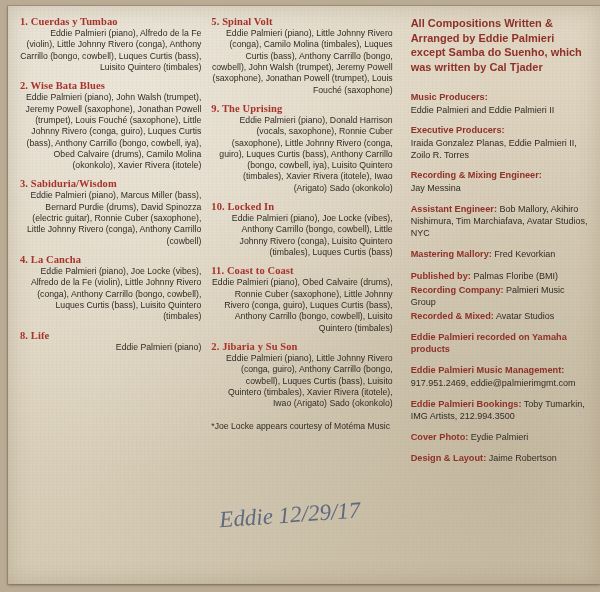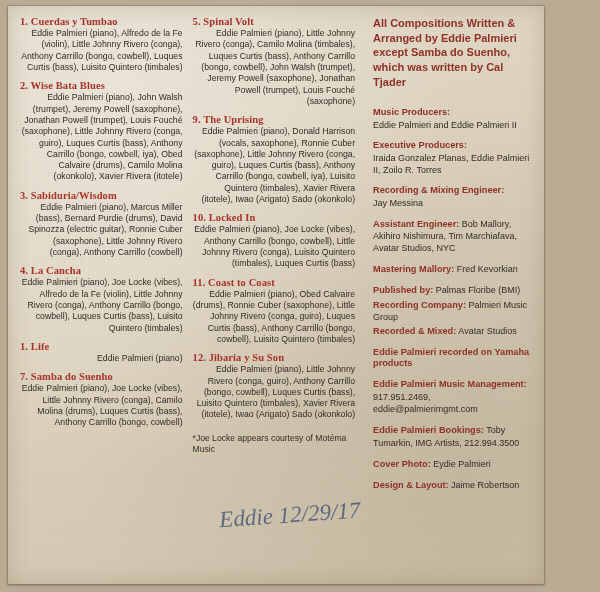--- a/index.html
+++ b/index.html
@@ -10,21 +10,21 @@
     width: 600px;
     height: 592px;
     background: #b9ab94;
     font-family: "Liberation Sans", sans-serif;
     overflow: hidden;
   }
   .liner {
     position: absolute;
     left: 8px;
     top: 6px;
-    width: 536px;
+    width: 592px;
     height: 578px;
     background:
       radial-gradient(ellipse at 20% 15%, rgba(255,255,255,0.35) 0%, rgba(255,255,255,0) 55%),
       radial-gradient(ellipse at 85% 80%, rgba(120,100,70,0.18) 0%, rgba(120,100,70,0) 60%),
       linear-gradient(160deg, #e2dac8 0%, #ded4c0 40%, #d6ccb6 70%, #d2c7b0 100%);
     box-shadow: 0 0 0 1px rgba(120,105,80,0.35), 0 1px 3px rgba(0,0,0,0.35);
     box-sizing: border-box;
     padding: 10px 12px 8px 12px;
     overflow: hidden;
   }
@@ -136,26 +136,22 @@
       </div>
       <div class="track">
         <div class="track-title">3. Sabiduria/Wisdom</div>
         <div class="track-credits">Eddie Palmieri (piano), Marcus Miller (bass), Bernard Purdie (drums), David Spinozza (electric guitar), Ronnie Cuber (saxophone), Little Johnny Rivero (conga), Anthony Carrillo (cowbell)</div>
       </div>
       <div class="track">
         <div class="track-title">4. La Cancha</div>
         <div class="track-credits">Eddie Palmieri (piano), Joe Locke (vibes), Alfredo de la Fe (violin), Little Johnny Rivero (conga), Anthony Carrillo (bongo, cowbell), Luques Curtis (bass), Luisito Quintero (timbales)</div>
       </div>
       <div class="track">
-        <div class="track-title">1. Life</div>
+        <div class="track-title">8. Life</div>
         <div class="track-credits">Eddie Palmieri (piano)</div>
-      </div>
-      <div class="track">
-        <div class="track-title">7. Samba do Suenho</div>
-        <div class="track-credits">Eddie Palmieri (piano), Joe Locke (vibes), Little Johnny Rivero (conga), Camilo Molina (drums), Luques Curtis (bass), Anthony Carrillo (bongo, cowbell)</div>
       </div>
     </div>
 
     <div class="col col2">
       <div class="track">
         <div class="track-title">5. Spinal Volt</div>
         <div class="track-credits">Eddie Palmieri (piano), Little Johnny Rivero (conga), Camilo Molina (timbales), Luques Curtis (bass), Anthony Carrillo (bongo, cowbell), John Walsh (trumpet), Jeremy Powell (saxophone), Jonathan Powell (trumpet), Louis Fouché (saxophone)</div>
       </div>
       <div class="track">
         <div class="track-title">9. The Uprising</div>
@@ -163,21 +159,21 @@
       </div>
       <div class="track">
         <div class="track-title">10. Locked In</div>
         <div class="track-credits">Eddie Palmieri (piano), Joe Locke (vibes), Anthony Carrillo (bongo, cowbell), Little Johnny Rivero (conga), Luisito Quintero (timbales), Luques Curtis (bass)</div>
       </div>
       <div class="track">
         <div class="track-title">11. Coast to Coast</div>
         <div class="track-credits">Eddie Palmieri (piano), Obed Calvaire (drums), Ronnie Cuber (saxophone), Little Johnny Rivero (conga, guiro), Luques Curtis (bass), Anthony Carrillo (bongo, cowbell), Luisito Quintero (timbales)</div>
       </div>
       <div class="track">
-        <div class="track-title">12. Jibaria y Su Son</div>
+        <div class="track-title">2. Jibaria y Su Son</div>
         <div class="track-credits">Eddie Palmieri (piano), Little Johnny Rivero (conga, guiro), Anthony Carrillo (bongo, cowbell), Luques Curtis (bass), Luisito Quintero (timbales), Xavier Rivera (itotele), Iwao (Arigato) Sado (okonkolo)</div>
       </div>
       <div class="note">*Joe Locke appears courtesy of Motéma Music</div>
     </div>
 
     <div class="col col3">
       <div class="intro">All Compositions Written &amp; Arranged by Eddie Palmieri except Samba do Suenho, which was written by Cal Tjader</div>
 
       <div class="rblock">
         <div class="rhead">Music Producers:</div>

